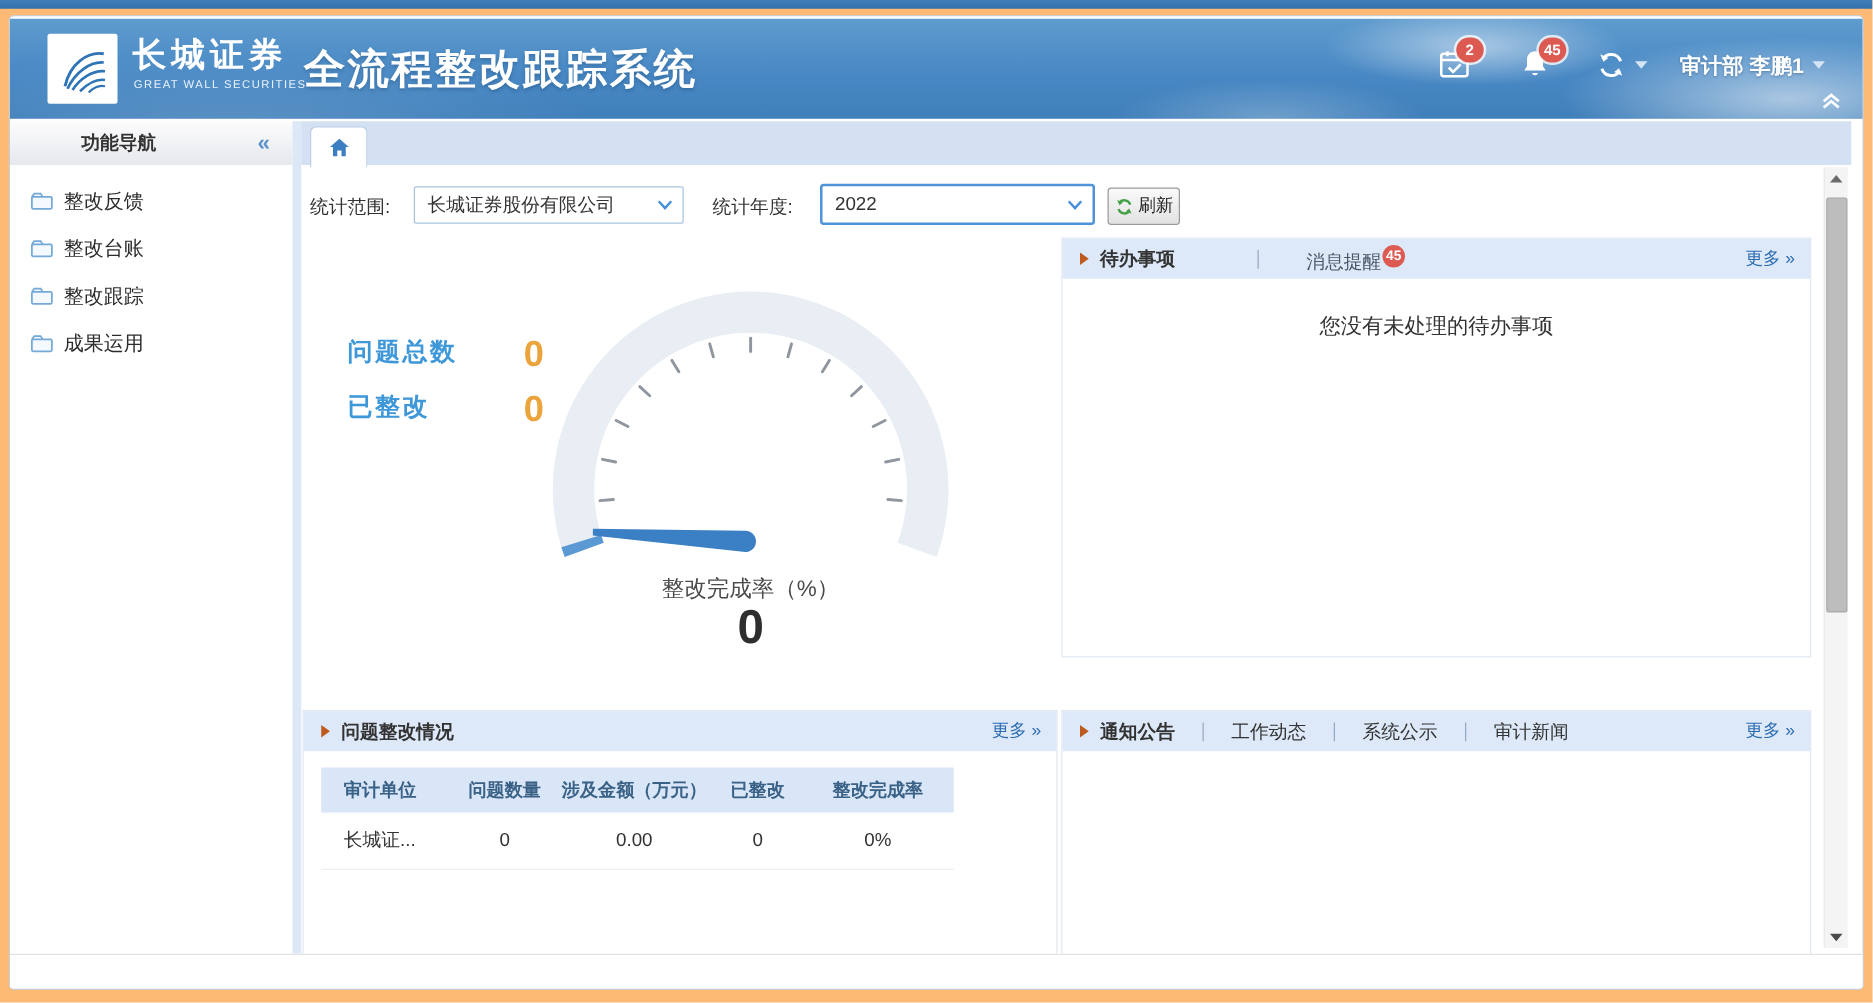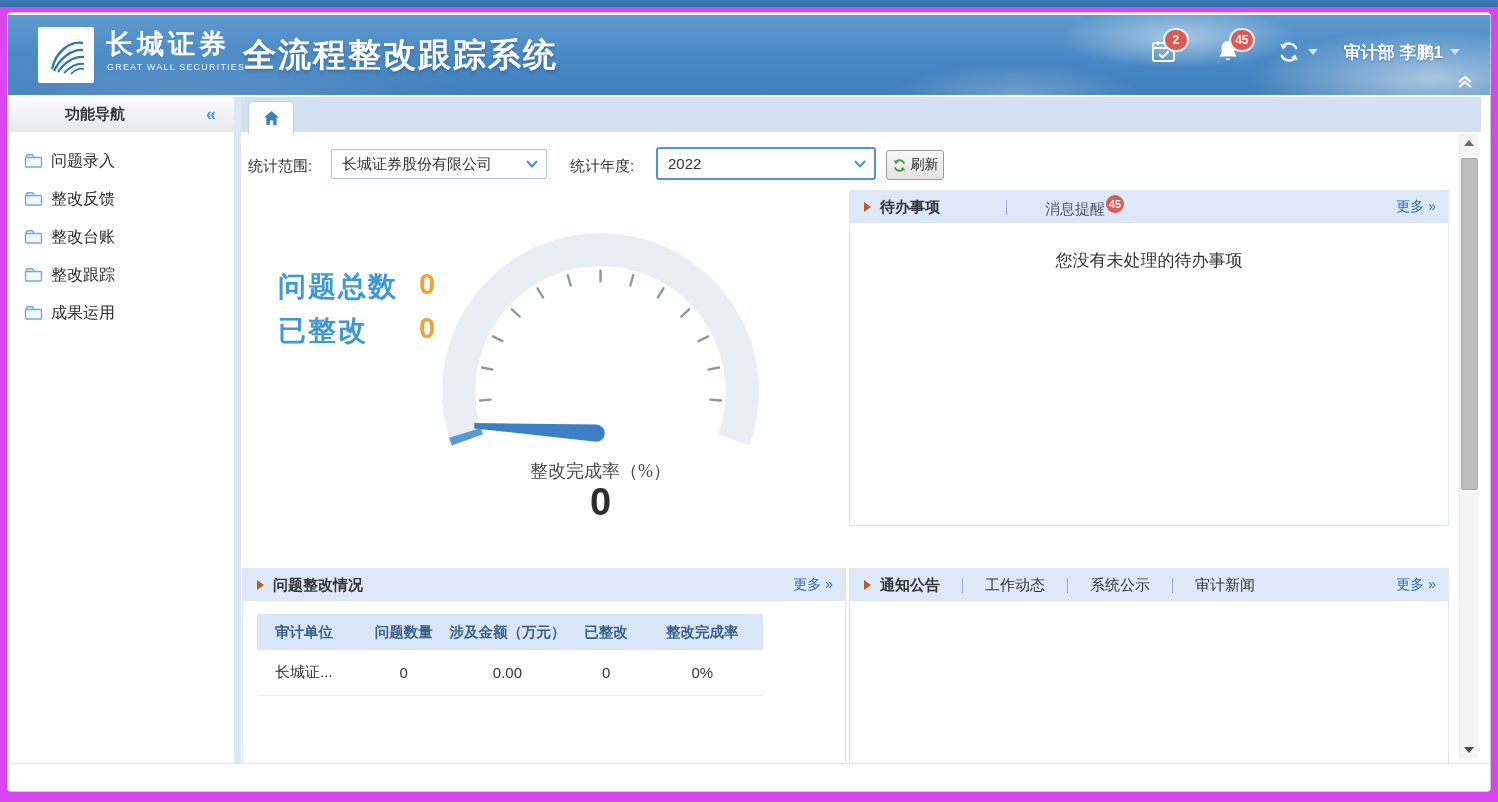--- a/index.html
+++ b/index.html
@@ -1,17 +1,17 @@
 <!DOCTYPE html>
 <html><head>
 <meta charset="utf-8">
 <style>
   html,body{margin:0;padding:0;}
   body{font-family:"Liberation Sans","DejaVu Sans",sans-serif;background:#f6f6f6;}
-  .stage{position:relative;width:1498px;height:802px;background:#d946ef;overflow:hidden;}
+  .stage{position:relative;width:1498px;height:802px;background:#fdba74;overflow:hidden;}
   .abs{position:absolute;}
   
   .top-strip{left:0;top:0;width:100%;height:7px;background:linear-gradient(180deg,#3d7eba,#3471ab);}
   
   .window{left:7px;top:12px;width:1482px;height:778px;background:#ffffff;border:1px solid #c9cdd2;border-radius:4px;}
   
   .app-header{left:0;top:2px;right:0;height:80px;
     background:
       radial-gradient(ellipse 170px 45px at 79% 28%, rgba(255,255,255,.50), rgba(255,255,255,0) 70%),
       radial-gradient(ellipse 260px 70px at 96% 80%, rgba(255,255,255,.55), rgba(255,255,255,0) 70%),
@@ -44,21 +44,21 @@
   .tab-active{left:7px;top:4px;width:44px;height:32px;background:#fff;border:1px solid #bdd0e8;border-bottom:none;
     border-radius:5px 5px 0 0;display:flex;align-items:center;justify-content:center;}
   
   .flabel{font-size:15px;color:#333;line-height:30px;}
   .selectbox{background:#fff;border:1px solid #a9c3de;border-radius:2px;display:flex;align-items:center;box-sizing:border-box;cursor:pointer;}
   .selectbox .val{flex:1;padding-left:10px;font-size:15px;color:#333;white-space:nowrap;overflow:hidden;}
   .selectbox.focused{border:2px solid #4f93d8;border-radius:3px;gap:24px;}
   .btn{background:linear-gradient(180deg,#fafafa,#e2e2e2);border:1px solid #999;border-radius:3px;display:flex;align-items:center;justify-content:center;cursor:pointer;}
   .btn span{font-size:14px;color:#222;margin-left:4px;}
   
-  .stat-lbl{font-size:28px;font-weight:700;color:#3e97d8;letter-spacing:2px;}
+  .stat-lbl{font-size:20px;font-weight:700;color:#3e97d8;letter-spacing:2px;}
   .stat-val{font-size:29px;font-weight:700;color:#eba33b;width:34px;text-align:center;}
   .gauge-axis-label{width:385px;text-align:center;font-size:18px;color:#4a4a4a;}
   .gauge-value{width:385px;text-align:center;font-size:38px;font-weight:700;color:#2e2e2e;}
   
   .panel{border:1px solid #e2e8f1;background:#fff;box-sizing:border-box;}
   .panel-header{height:32px;background:#dde9f8;display:flex;align-items:center;padding:0 12px 0 14px;}
   .bullet{width:0;height:0;border-left:7px solid #bf5a1e;border-top:5px solid transparent;border-bottom:5px solid transparent;margin-right:9px;}
   .ptab{font-size:15px;color:#333;cursor:pointer;white-space:nowrap;}
   .ptab.active{font-weight:700;}
   .ptab.dim{color:#4a5767;font-weight:400;}
@@ -148,27 +148,20 @@
         </svg>
       </div>
     </div>
 
     <div class="abs side-header">
       <div class="side-title">功能导航</div>
       <div class="side-collapse">«</div>
     </div>
 
     <div class="abs side-list">
-      <div class="side-item">
-        <svg width="19" height="16" viewBox="0 0 19 16">
-            <path d="M1.5,4.5 L3.5,1.8 H8.5 L10.2,4.5" fill="#f3f9fe" stroke="#74a9d8" stroke-width="1.4"></path>
-            <rect x="1.5" y="4.5" width="16" height="9.5" rx="1" fill="#f3f9fe" stroke="#74a9d8" stroke-width="1.4"></rect>
-          </svg>
-        <span class="lbl">问题录入</span>
-      </div>
       <div class="side-item">
         <svg width="19" height="16" viewBox="0 0 19 16">
             <path d="M1.5,4.5 L3.5,1.8 H8.5 L10.2,4.5" fill="#f3f9fe" stroke="#74a9d8" stroke-width="1.4"></path>
             <rect x="1.5" y="4.5" width="16" height="9.5" rx="1" fill="#f3f9fe" stroke="#74a9d8" stroke-width="1.4"></rect>
           </svg>
         <span class="lbl">整改反馈</span>
       </div>
       <div class="side-item">
         <svg width="19" height="16" viewBox="0 0 19 16">
             <path d="M1.5,4.5 L3.5,1.8 H8.5 L10.2,4.5" fill="#f3f9fe" stroke="#74a9d8" stroke-width="1.4"></path>
@@ -247,21 +240,21 @@
         <line x1="207.9" y1="50.9" x2="210.6" y2="41.2"></line>
         <line x1="233.7" y1="62.1" x2="238.9" y2="53.6"></line>
         <line x1="255.5" y1="80.0" x2="262.9" y2="73.2"></line>
         <line x1="271.7" y1="103.0" x2="280.6" y2="98.5"></line>
         <line x1="281.0" y1="129.6" x2="290.8" y2="127.6"></line>
         <line x1="282.7" y1="157.7" x2="292.7" y2="158.5"></line>
       </g>
       <path d="M 62,179.6 L 176,181 A 8,8 0 1 1 176,197 L 62,184.6 Z" fill="#3b7fc4"></path>
     </svg>
 
-    <div class="abs gauge-axis-label" style="left:400px;top:446px;font-family:Liberation Serif, serif;">整改完成率（%）</div>
+    <div class="abs gauge-axis-label" style="left:400px;top:446px;">整改完成率（%）</div>
     <div class="abs gauge-value" style="left:400px;top:468px;">0</div>
 
     <div class="abs panel" style="left:841px;top:177px;width:600px;height:336px;">
       <div class="panel-header">
         <div class="bullet"></div>
         <div class="ptab active">待办事项</div>
         <div class="vsep" style="margin:0 38px 0 66px;"></div>
         <div class="ptab dim">
           <span>消息提醒</span><span class="msg-badge">45</span>
         </div>

